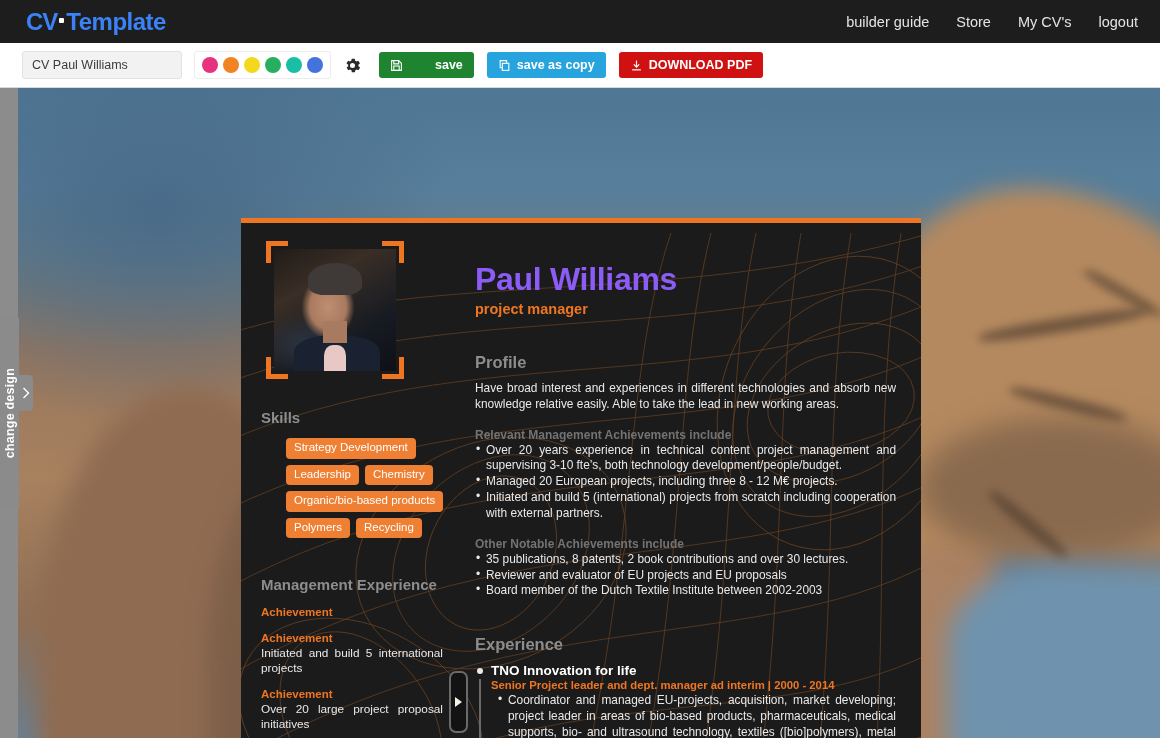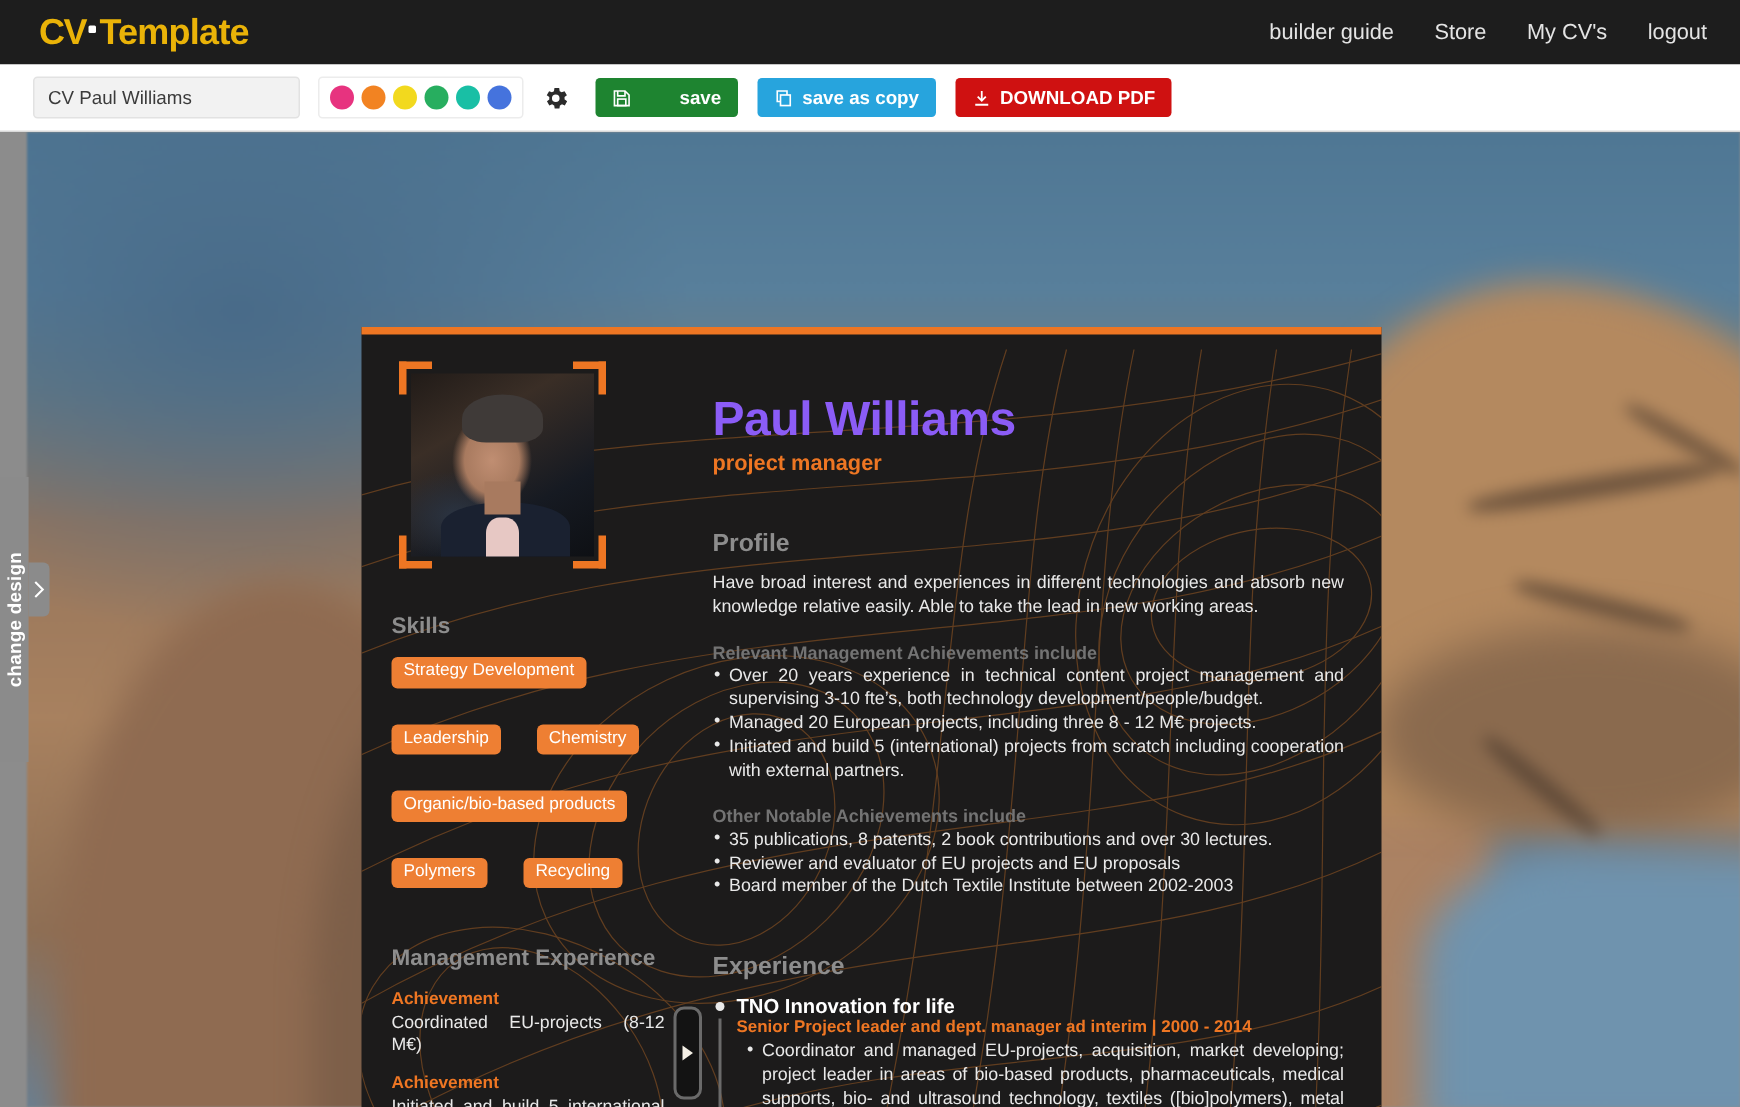--- a/index.html
+++ b/index.html
@@ -12,21 +12,21 @@
 
   
   .topnav {
     position: absolute; top: 0; left: 0;
     width: 1160px; height: 43px;
     background: #1d1d1d;
     display: flex; align-items: center;
   }
   .brand {
     margin-left: 26px;
-    font-size: 24px; font-weight: bold; color: #eab308;
+    font-size: 24px; font-weight: bold; color: #3b82f6;
     letter-spacing: -0.5px; white-space: nowrap; text-align: right;
   }
   .brand .cv { letter-spacing: -1px; }
   .brand .dot {
     display: inline-block; width: 5px; height: 5px;
     background: #ffffff; border-radius: 1px;
     vertical-align: 7px; margin: 0 2px;
   }
   .navlinks {
     margin-left: auto; margin-right: 22px;
@@ -40,21 +40,21 @@
   
   .toolbar {
     position: absolute; top: 43px; left: 0;
     width: 1160px; height: 45px;
     background: #ffffff;
     display: flex; align-items: center;
     border-bottom: 1px solid #d9d9d9;
   }
   .cvname {
     margin-left: 22px;
-    width: 178px; height: 28px;
+    width: 160px; height: 28px;
     background: #f2f2f2; border: 1px solid #e2e2e2; border-radius: 3px;
     font-size: 12.5px; color: #3b3b3b;
     padding: 0 9px; line-height: 26px;
     font-family: "Liberation Sans", sans-serif;
   }
   .swatches {
     margin-left: 12px;
     height: 28px;
     background: #ffffff; border: 1px solid #ececec; border-radius: 3px;
     display: flex; align-items: center; gap: 5px; padding: 0 7px;
@@ -192,21 +192,21 @@
   .corner.tl { left: -8px; top: -8px; border-right: none; border-bottom: none; }
   .corner.tr { right: -8px; top: -8px; border-left: none; border-bottom: none; }
   .corner.bl { left: -8px; bottom: -8px; border-right: none; border-top: none; }
   .corner.br { right: -8px; bottom: -8px; border-left: none; border-top: none; }
 
   
   .lh {
     color: #8d8d8d; font-size: 15px; font-weight: bold;
     margin: 38px 0 12px 0;
   }
-  .tags { display: flex; flex-wrap: wrap; gap: 24px; }
+  .tags { display: flex; flex-wrap: wrap; gap: 6px; margin-left: 25px; }
   .tag {
     background: #ee7f33; color: #ffffff;
     font-size: 11.5px; padding: 4px 8px 5px; border-radius: 4px;
     white-space: nowrap; line-height: 1;
   }
   .ach { margin-bottom: 11px; }
   .ach-title { color: #ee7623; font-size: 11.5px; font-weight: bold; line-height: 1.3; }
   .ach-desc {
     color: #e9e9e9; font-size: 11.8px; line-height: 1.28;
     text-align: justify; text-align-last: left;
@@ -377,21 +377,20 @@
         <span class="tag">Leadership</span>
         <span class="tag">Chemistry</span>
         <span class="tag">Organic/bio-based products</span>
         <span class="tag">Polymers</span>
         <span class="tag">Recycling</span>
       </div>
 
       <div class="lh">Management Experience</div>
       <div class="ach">
         <div class="ach-title">Achievement</div>
-        <div class="ach-desc">Coordinated EU-projects (8-12 M€)</div>
       </div>
       <div class="ach">
         <div class="ach-title">Achievement</div>
         <div class="ach-desc">Initiated and build 5 international projects</div>
       </div>
       <div class="ach">
         <div class="ach-title">Achievement</div>
         <div class="ach-desc">Over 20 large project proposal initiatives</div>
       </div>
 

